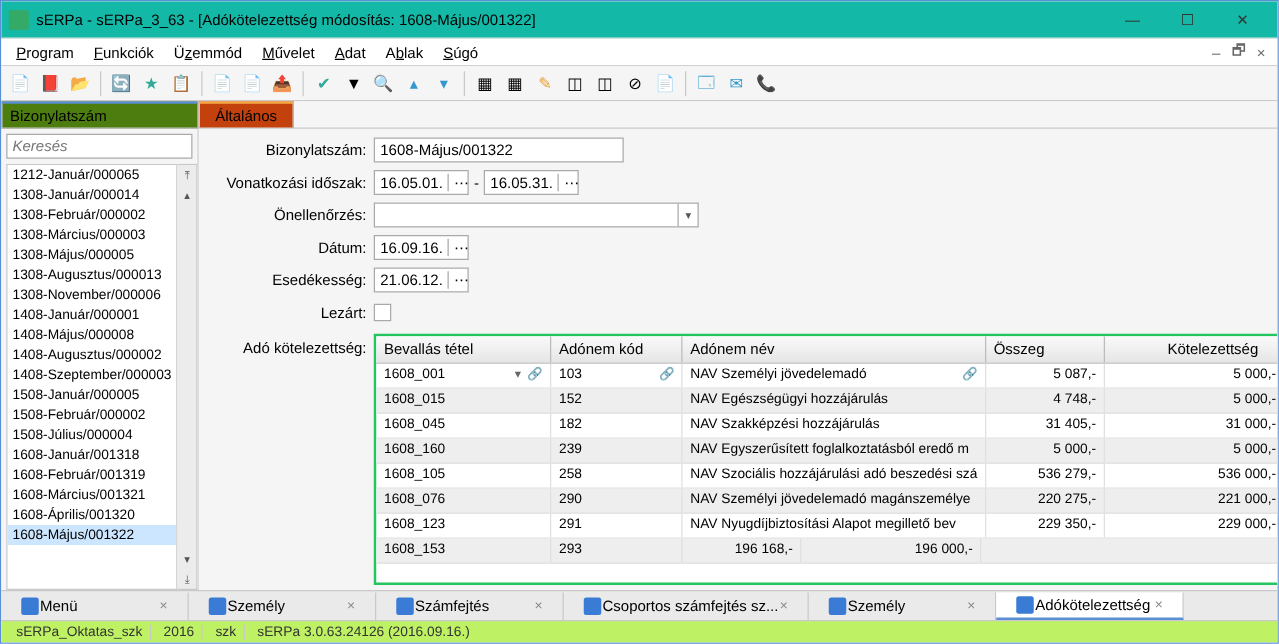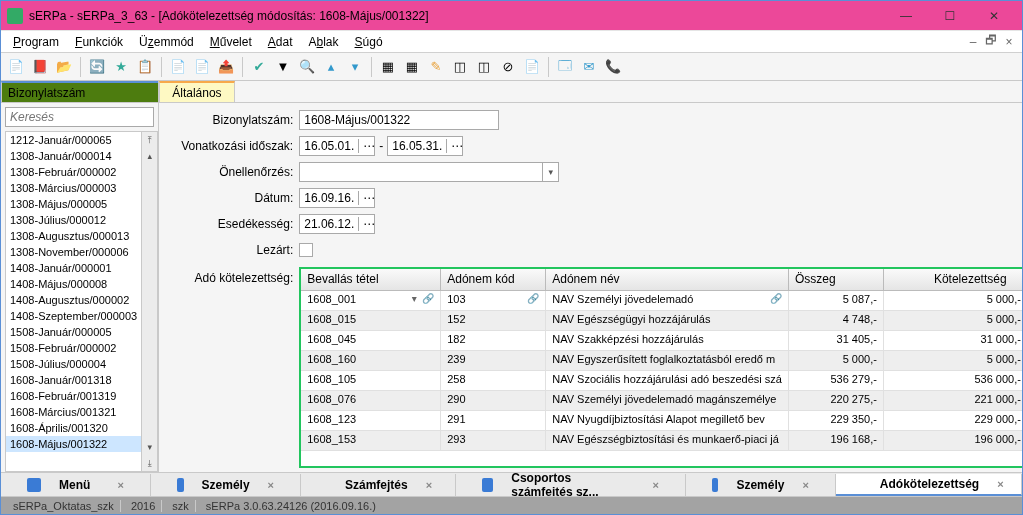--- a/index.html
+++ b/index.html
@@ -10,21 +10,21 @@
   color: #000;
   width: 1023px;
   height: 515px;
   overflow: hidden;
   display: flex;
   flex-direction: column;
   border: 1px solid #5a8fd6;
 }
 .titlebar {
   height: 30px;
-  background: #ec4899;
+  background: #14b8a6;
   border-bottom: 1px solid #e5e5e5;
   display: flex;
   align-items: center;
   padding: 0 6px;
 }
 .titlebar .icon { width: 16px; height: 16px; background:#3a6; margin-right:6px; border-radius:2px;}
 .titlebar .title { flex: 1; color:#000; font-size:12px;}
 .titlebar .winbtn { width: 44px; height: 28px; display:flex; align-items:center; justify-content:center; color:#333;}
 .menubar {
   height: 22px;
@@ -57,21 +57,21 @@
 .searchbox input{width:100%;height:100%;border:1px solid #a9a9a9;padding:0 4px;font-style:italic;color:#777;font-size:12px;}
 .biz-list{flex:1;overflow:hidden;display:flex;}
 .biz-items{flex:1;overflow-y:auto;background:#fff;border:1px solid #c9c9c9;margin:0 0 0 4px;}
 .biz-item{height:16px;line-height:16px;padding:0 4px;font-size:11px;white-space:nowrap;overflow:hidden;cursor:default;}
 .biz-item.selected{background:#cde6ff;}
 .biz-scroll{width:16px;display:flex;flex-direction:column;background:#ececec;border:1px solid #c9c9c9;border-left:none;}
 .biz-scroll div{flex:0 0 16px;display:flex;align-items:center;justify-content:center;font-size:9px;color:#555;}
 .biz-scroll .track{flex:1;}
 .rightpanel{flex:1;display:flex;flex-direction:column;background:#f5f5f5;}
 .tabhead{height:22px;display:flex;border-bottom:1px solid #c9c9c9;}
-.tabhead .tab{padding:3px 12px;background:#fef9c3;border:1px solid #c9c9c9;border-bottom:none;border-top:2px solid #f7a94a;font-size:12px;}
+.tabhead .tab{padding:3px 12px;background:#c2410c;border:1px solid #c9c9c9;border-bottom:none;border-top:2px solid #f7a94a;font-size:12px;}
 .formarea{padding:6px 10px;display:flex;flex-direction:column;gap:4px;}
 .frow{display:flex;align-items:center;height:22px;}
 .frow .lbl{width:130px;text-align:right;padding-right:6px;font-size:12px;}
 .frow .ctrl{display:flex;align-items:center;gap:4px;}
 .tinput{height:20px;border:1px solid #a9a9a9;background:#fff;padding:0 4px;font-size:12px;display:flex;align-items:center;}
 .dinput{height:20px;border:1px solid #a9a9a9;background:#fff;font-size:12px;display:flex;align-items:center;}
 .dinput span{padding:0 4px;}
 .dinput .dots{border-left:1px solid #a9a9a9;width:16px;text-align:center;cursor:pointer;}
 .combolong{height:20px;width:260px;border:1px solid #a9a9a9;background:#fff;display:flex;}
 .combolong .cv{flex:1;}
@@ -84,25 +84,25 @@
 .gh{border-right:1px solid #bbb;padding:3px 6px;font-size:12px;overflow:hidden;white-space:nowrap;}
 .gbody{flex:1;overflow-y:auto;}
 .grow{display:flex;height:20px;border-bottom:1px solid #e0e0e0;}
 .grow:nth-child(even){background:#eeeeee;}
 .grow:first-child{background:#fff;}
 .gc{border-right:1px solid #e0e0e0;padding:2px 6px;font-size:11px;overflow:hidden;white-space:nowrap;}
 .gc.num{text-align:right;}
 .gc .minibtn{display:inline-block;width:12px;text-align:center;color:#666;font-size:10px;float:right;margin-left:2px;}
 .col1{width:140px;} .col2{width:105px;} .col3{flex:1;min-width:200px;} .col4{width:95px;} .col5{width:100px;margin-left:44px;}
 .taskbar{height:24px;background:#eaeaea;border-top:1px solid #c9c9c9;display:flex;align-items:center;}
-.taskbar .task{height:22px;padding:0 26px;display:flex;align-items:center;gap:18px;border-right:1px solid #c9c9c9;font-size:12px;min-width:150px;font-weight:bold;}
+.taskbar .task{height:22px;padding:0 16px;display:flex;align-items:center;gap:1px;border-right:1px solid #c9c9c9;font-size:12px;min-width:150px;}
 .taskbar .task .ticon{width:14px;height:14px;border-radius:2px;}
 .taskbar .task.active{background:#fff;border-bottom:2px solid #5a8fd6;}
 .taskbar .task .close{margin-left:auto;color:#888;font-size:11px;}
-.statusbar{height:18px;background:#a3a3a3;border-top:1px solid #c9c9c9;display:flex;align-items:center;font-size:11px;color:#333;padding:0 6px;gap:4px;}
+.statusbar{height:18px;background:#bef264;border-top:1px solid #c9c9c9;display:flex;align-items:center;font-size:11px;color:#333;padding:0 6px;gap:4px;}
 .statusbar .seg{padding:0 6px;border-right:1px solid #c9c9c9;}
 </style>
 </head>
 <body>
 
 <div class="titlebar">
   <div class="icon"></div>
   <div class="title">sERPa - sERPa_3_63 - [Adókötelezettség módosítás: 1608-Május/001322]</div>
   <div class="winbtn">—</div>
   <div class="winbtn">☐</div>
@@ -162,21 +162,20 @@
     <div class="searchbox">
       <input type="text" placeholder="Keresés" style="">
     </div>
     <div class="biz-list">
       <div class="biz-items" id="biz-items">
           <div class="biz-item">1212-Január/000065</div>
           <div class="biz-item">1308-Január/000014</div>
           <div class="biz-item">1308-Február/000002</div>
           <div class="biz-item">1308-Március/000003</div>
           <div class="biz-item">1308-Május/000005</div>
-          <div class="biz-item">1308-Július/000012</div>
           <div class="biz-item">1308-Augusztus/000013</div>
           <div class="biz-item">1308-November/000006</div>
           <div class="biz-item">1408-Január/000001</div>
           <div class="biz-item">1408-Május/000008</div>
           <div class="biz-item">1408-Augusztus/000002</div>
           <div class="biz-item">1408-Szeptember/000003</div>
           <div class="biz-item">1508-Január/000005</div>
           <div class="biz-item">1508-Február/000002</div>
           <div class="biz-item">1508-Július/000004</div>
           <div class="biz-item">1608-Január/001318</div>
@@ -310,21 +309,20 @@
             <div class="grow">
               <div class="gc col1">1608_123</div>
               <div class="gc col2">291</div>
               <div class="gc col3">NAV Nyugdíjbiztosítási Alapot megillető bev</div>
               <div class="gc col4 num">229 350,-</div>
               <div class="gc col5 num">229 000,-</div>
             </div>
             <div class="grow">
               <div class="gc col1">1608_153</div>
               <div class="gc col2">293</div>
-              <div class="gc col3">NAV Egészségbiztosítási és munkaerő-piaci já</div>
               <div class="gc col4 num">196 168,-</div>
               <div class="gc col5 num">196 000,-</div>
             </div>
           </div>
       </div>
     </div>
   </div>
 </div>
 
 <div class="taskbar" id="taskbar">

